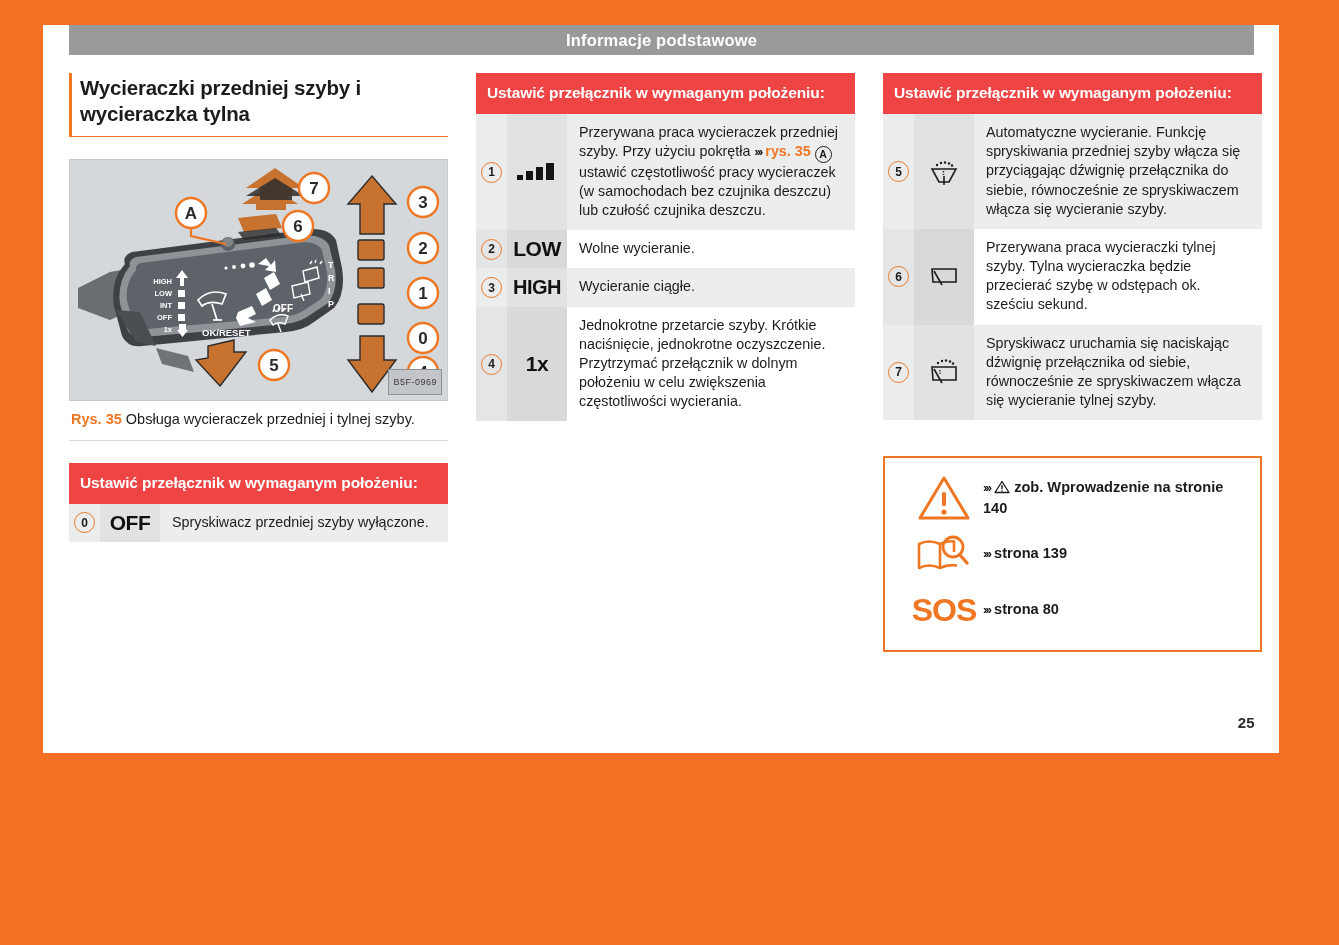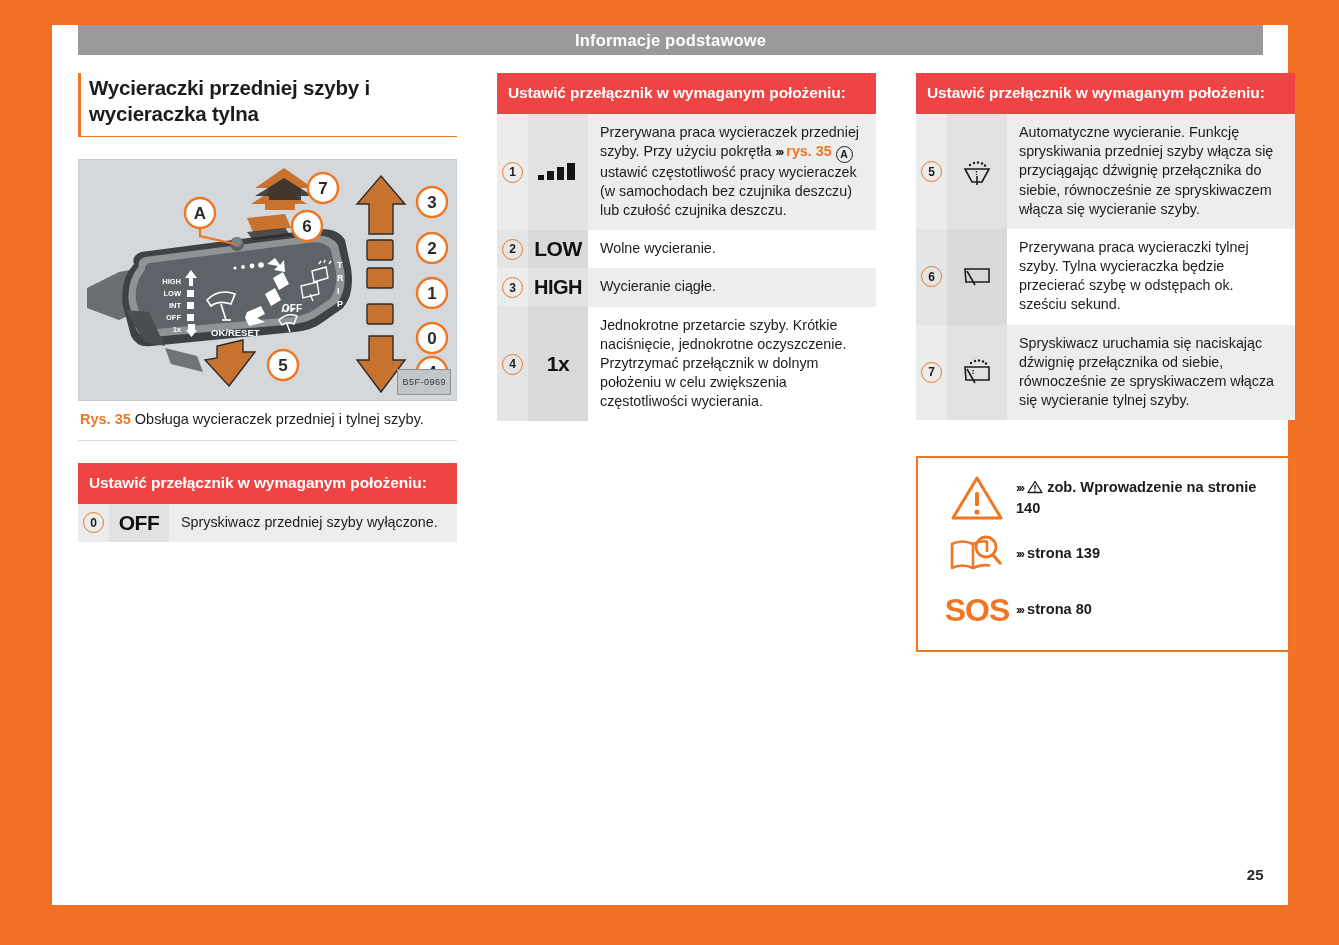--- a/index.html
+++ b/index.html
@@ -5,22 +5,22 @@
   html,body{margin:0;padding:0;}
   body{
     width:1339px;height:945px;
     background:#f26f24;
     font-family:"Liberation Sans", sans-serif;
     overflow:hidden;
     position:relative;
   }
   
   #page{
-    position:absolute;left:52px;top:25px;
-    width:1236px;height:880px;
+    position:absolute;left:43px;top:25px;
+    width:1236px;height:728px;
     background:#ffffff;
   }
   #pagenum{
     position:absolute;right:24px;bottom:22px;
     font-size:15px;font-weight:bold;color:#2b2b2b;
     letter-spacing:.3px;
   }
   
   #runhead{
     position:absolute;left:26px;top:0px;
@@ -28,21 +28,21 @@
     background:#9a9a9a;
     color:#ffffff;
     font-size:16.5px;font-weight:bold;
     display:flex;align-items:center;justify-content:center;
     letter-spacing:.2px;
   }
   
   #cols{
     position:absolute;left:26px;top:48px;
     width:1185px;
-    display:flex;gap:40px;
+    display:flex;gap:28px;
     align-items:flex-start;
   }
   .col{width:379px;flex:0 0 379px;}
   
   .chapter-title{
     border-left:3px solid #ef7622;
     border-bottom:1.5px solid #ef7622;
     padding:2px 0 9px 8px;
     font-size:20.5px;font-weight:bold;color:#1c1c1c;
     line-height:1.28;

